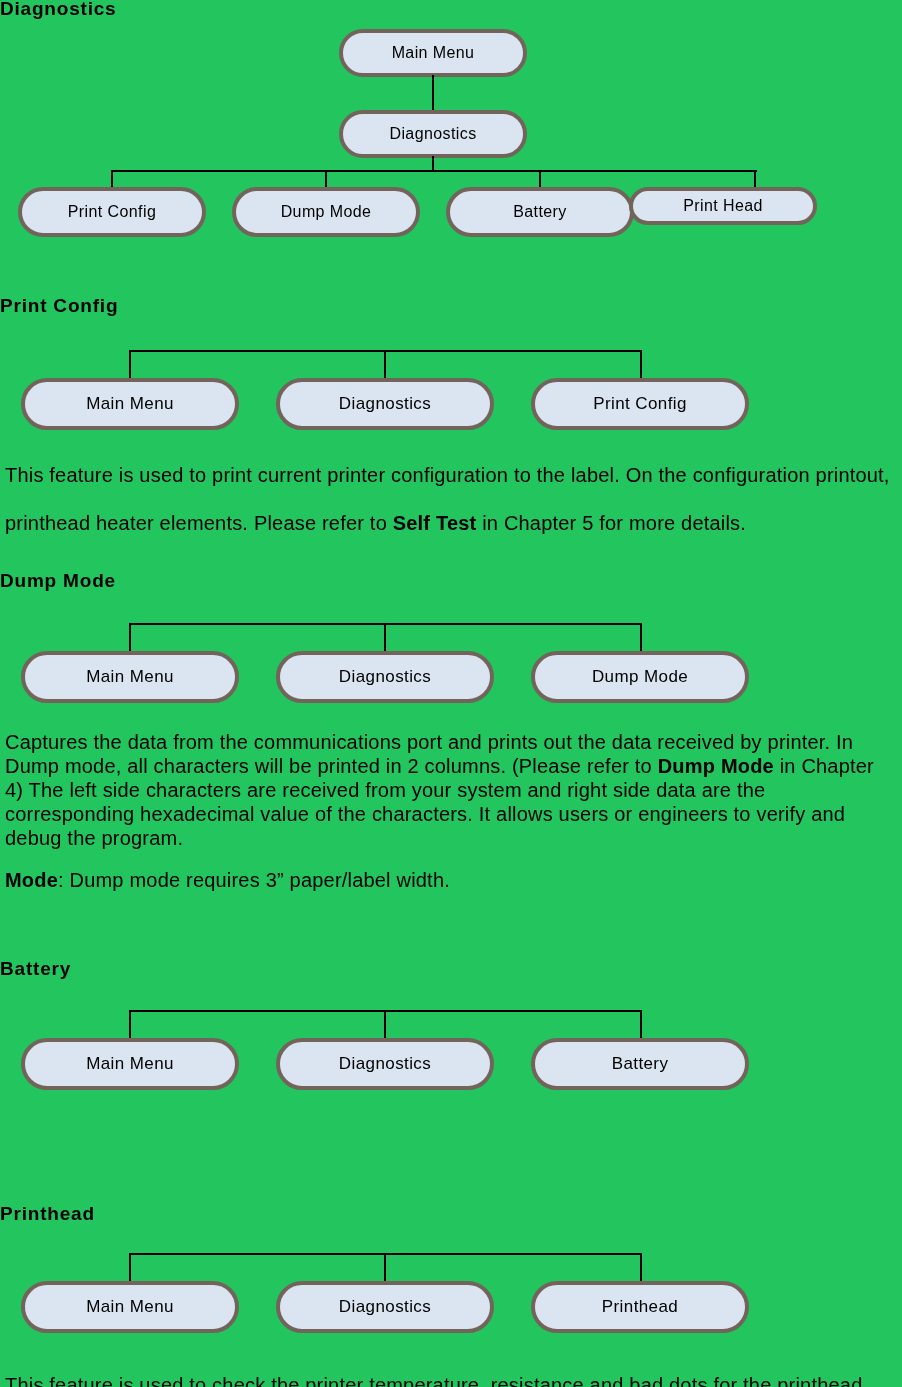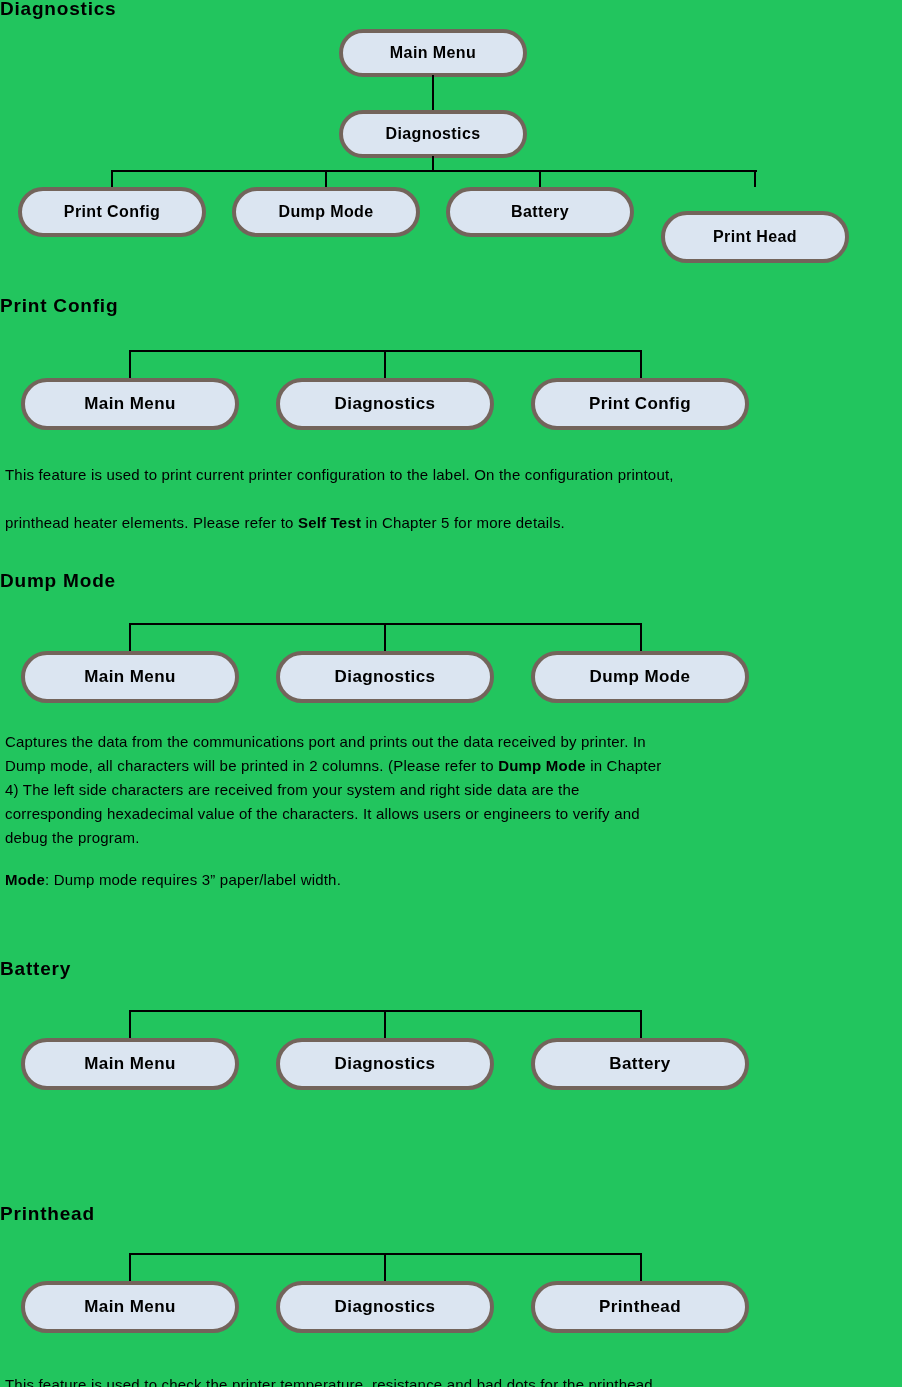--- a/index.html
+++ b/index.html
@@ -10,39 +10,39 @@
   .heading {
     position:absolute; left:0; font-weight:bold; font-size:19px;
     letter-spacing:0.8px; line-height:23px; white-space:nowrap;
   }
   .node {
     position:absolute; box-sizing:border-box;
     background:var(--node-fill, #dbe5f1);
     border:4px solid var(--node-border, #73645b);
     border-radius:26px;
     display:flex; align-items:center; justify-content:center;
-    font-weight:bold; letter-spacing:0.4px; white-space:nowrap;
+    font-weight:normal; letter-spacing:0.4px; white-space:nowrap;
   }
   .tree-node { font-size:16px; }
   .row-node  { font-size:17px; }
   .line { position:absolute; background:var(--connector, #000); }
   .diagram { position:absolute; left:0; width:902px; }
   .row-diagram { height:84px; }
   .row-diagram .hline  { left:129px; top:0; width:513px; height:2px; }
   .row-diagram .stub   { top:0; width:2px; height:29px; }
   .row-diagram .stub-1 { left:129px; }
   .row-diagram .stub-2 { left:384px; }
   .row-diagram .stub-3 { left:640px; }
   .row-diagram .node   { top:28px; width:218px; height:52px; }
   .row-diagram .n1 { left:21px; }
   .row-diagram .n2 { left:276px; }
   .row-diagram .n3 { left:531px; }
   .caption {
     position:absolute; left:5px; width:893px;
-    font-size:15px; line-height:24px; letter-spacing:0.2px;
+    font-size:20px; line-height:24px; letter-spacing:0.2px;
   }
 </style>
 </head>
 <body>
 
 <div class="page">
 
   <div class="heading" style="top:-3px;">Diagnostics</div>
 
   <div class="diagram" style="top:0; height:250px;">
@@ -51,21 +51,21 @@
     <div class="node tree-node" style="left:339px; top:110px; width:188px; height:48px;">Diagnostics</div>
     <div class="line" style="left:432px; top:156px; width:2px; height:15px;"></div>
     <div class="line" style="left:111px; top:170px; width:646px; height:2px;"></div>
     <div class="line" style="left:111px; top:171px; width:2px; height:16px;"></div>
     <div class="line" style="left:325px; top:171px; width:2px; height:16px;"></div>
     <div class="line" style="left:539px; top:171px; width:2px; height:16px;"></div>
     <div class="line" style="left:754px; top:171px; width:2px; height:16px;"></div>
     <div class="node tree-node" style="left:18px; top:187px; width:188px; height:50px;">Print Config</div>
     <div class="node tree-node" style="left:232px; top:187px; width:188px; height:50px;">Dump Mode</div>
     <div class="node tree-node" style="left:446px; top:187px; width:188px; height:50px;">Battery</div>
-    <div class="node tree-node" style="left:661px; top:187px; width:188px; height:52px;margin-top:24px;">Print Head</div>
+    <div class="node tree-node" style="left:629px; top:187px; width:188px; height:38px;">Print Head</div>
   </div>
 
   <div class="heading" style="top:294px;">Print Config</div>
 
   <div class="diagram row-diagram" style="top:350px;">
     <div class="line hline"></div>
     <div class="line stub stub-1"></div>
     <div class="line stub stub-2"></div>
     <div class="line stub stub-3"></div>
     <div class="node row-node n1">Main Menu</div>

